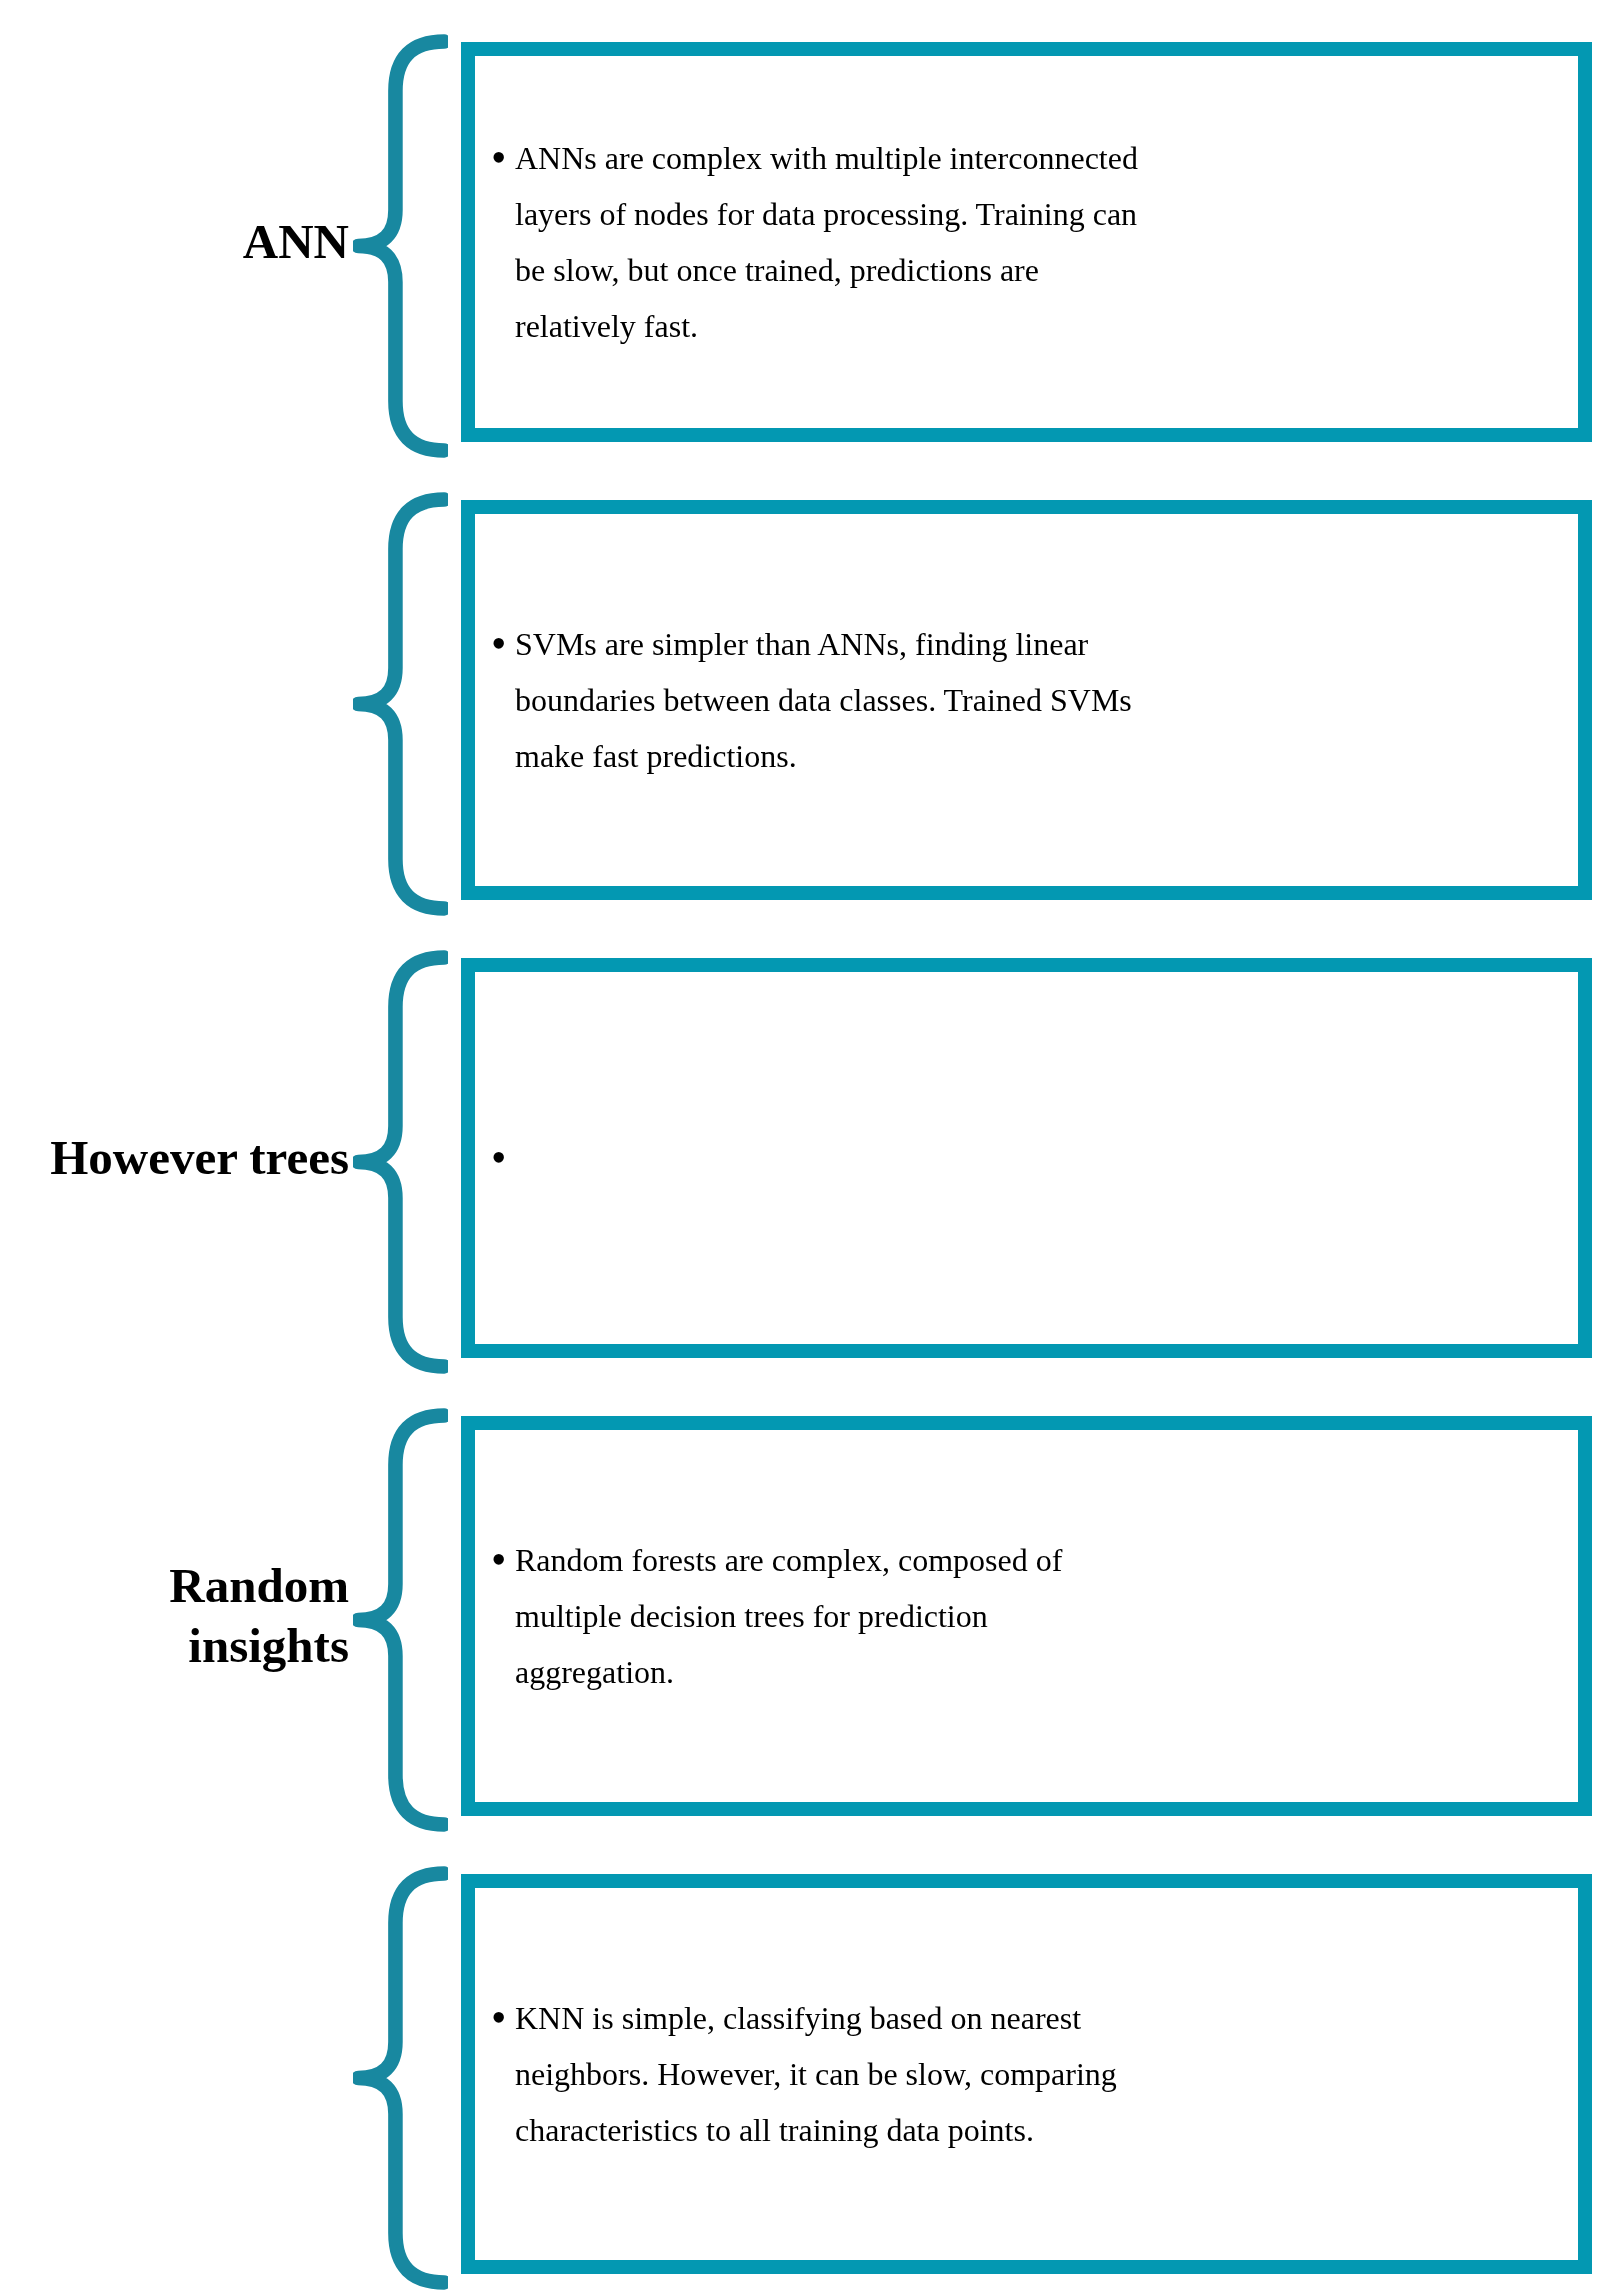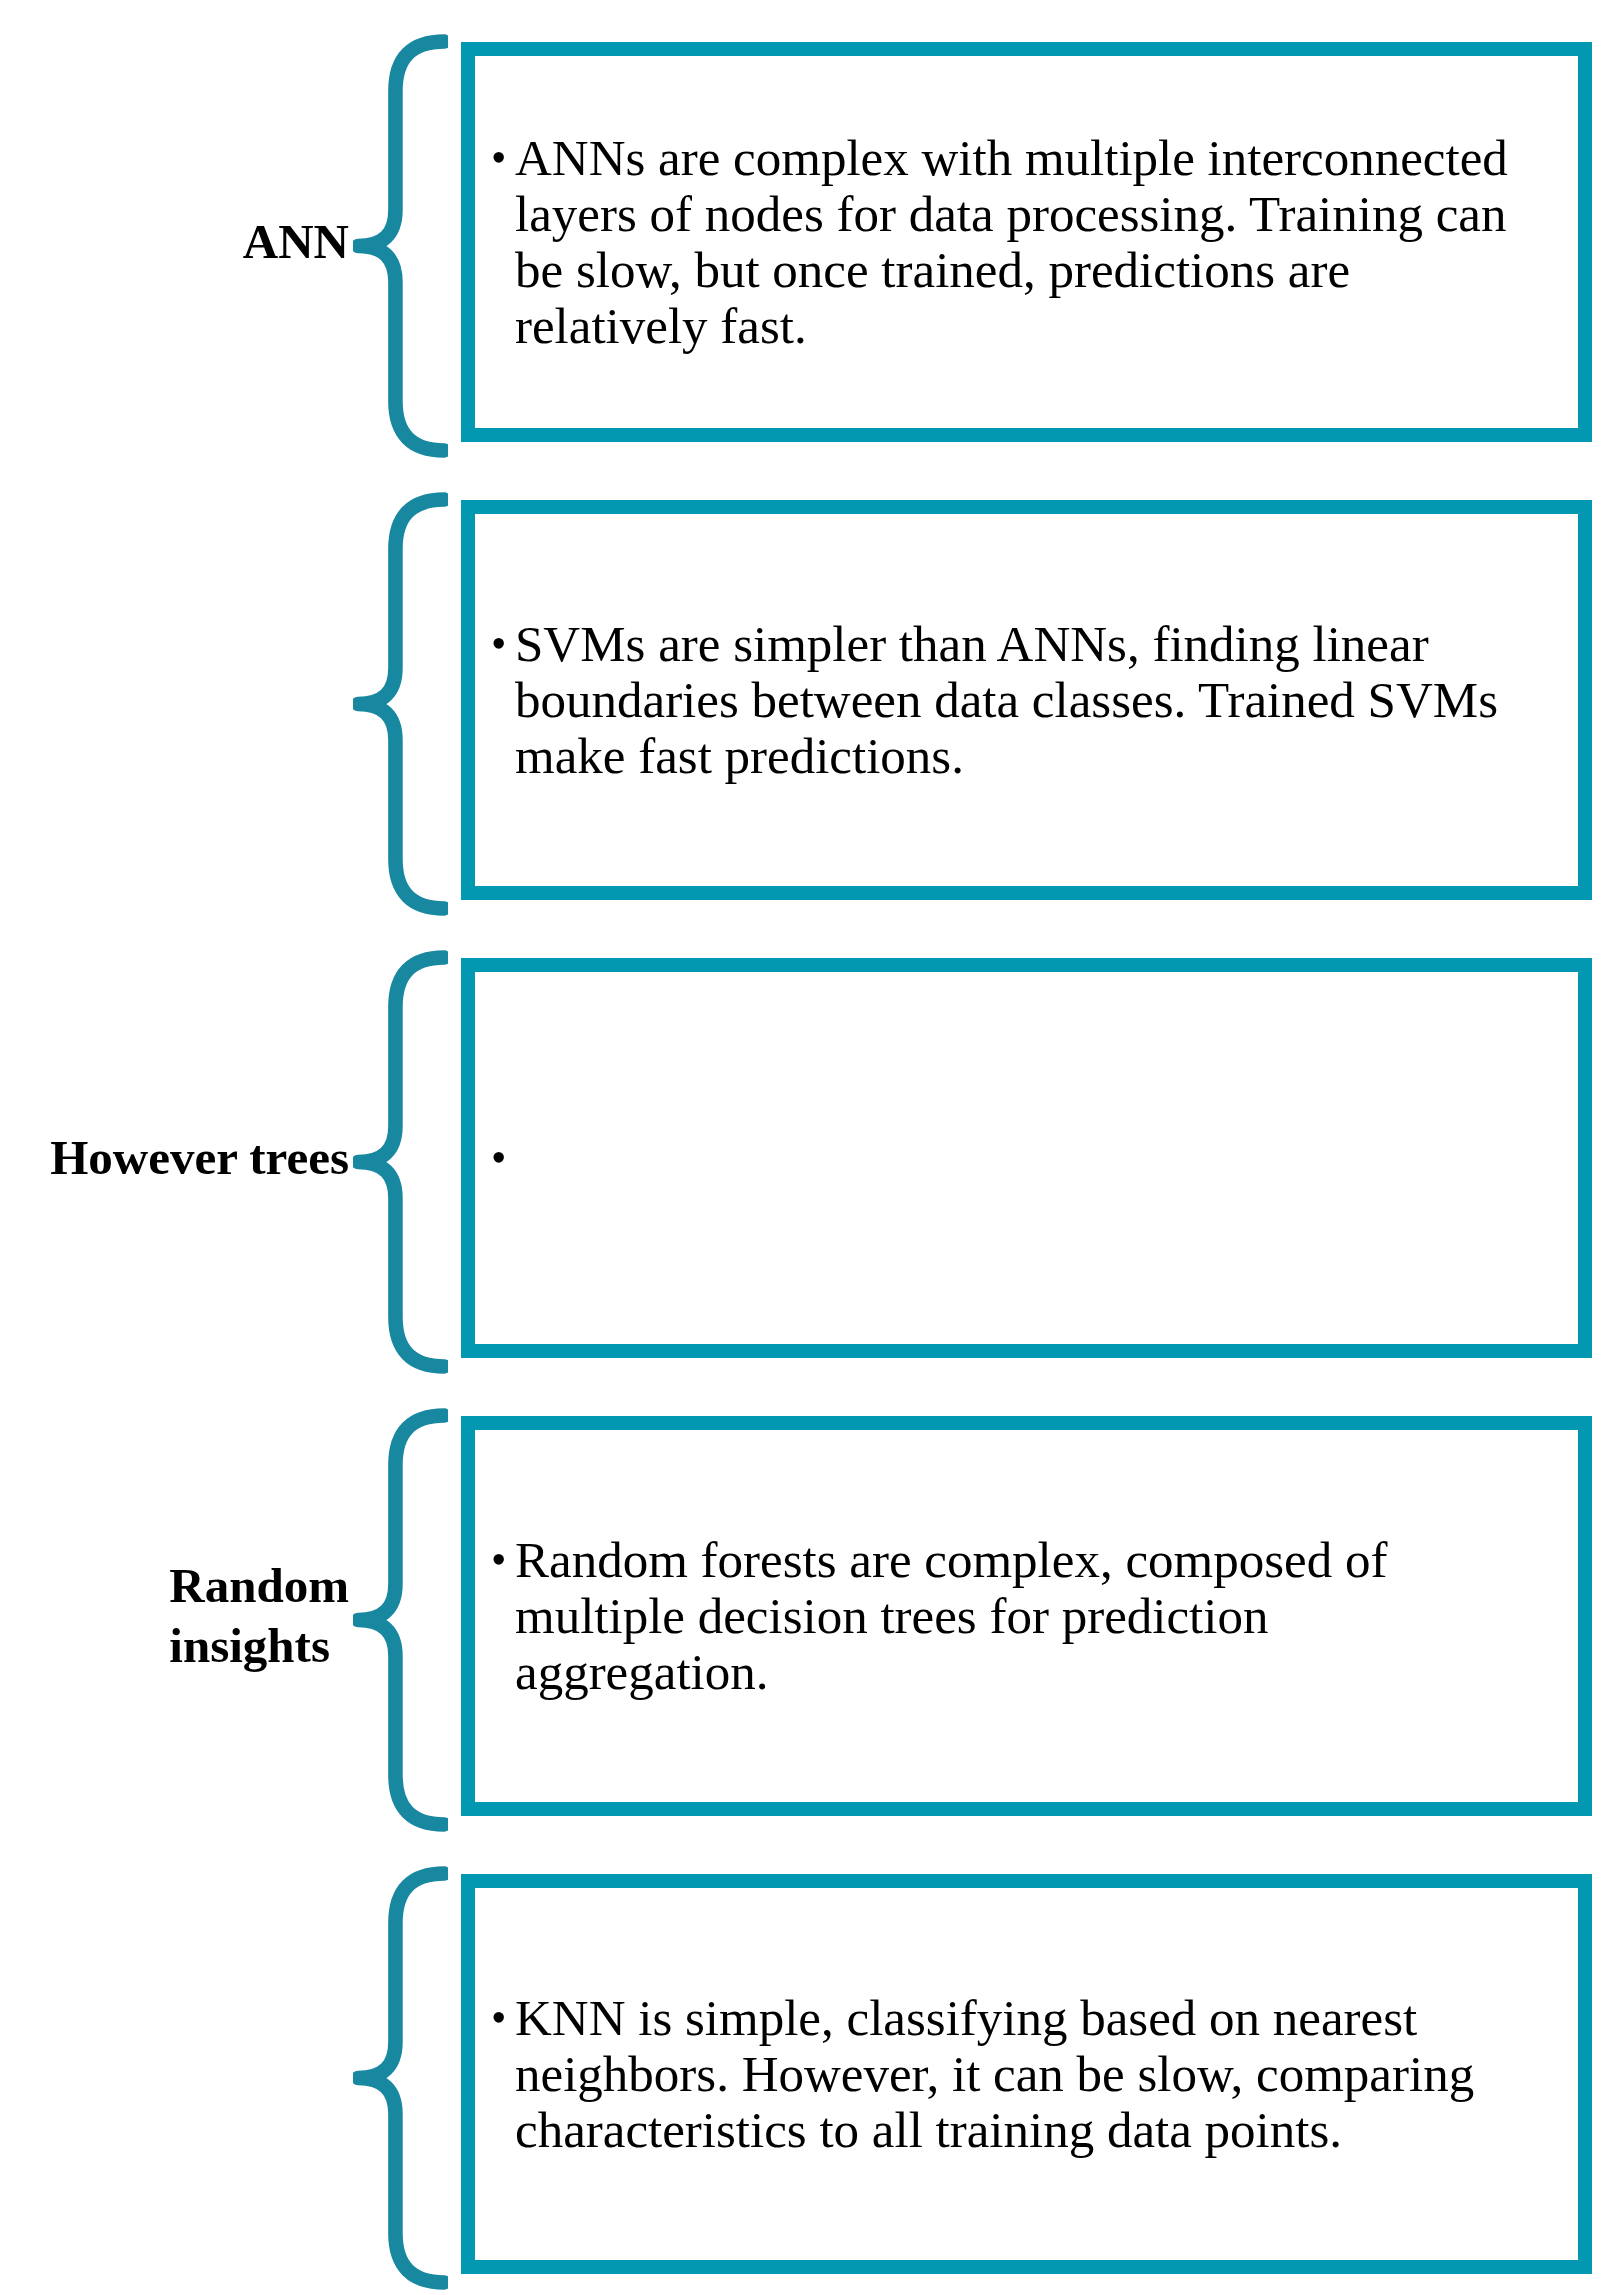--- a/index.html
+++ b/index.html
@@ -8,32 +8,32 @@
     --text-black:#000000;
   }
   *{margin:0;padding:0;box-sizing:border-box;}
   html,body{width:1608px;height:2295px;background:#ffffff;overflow:hidden;}
   body{position:relative;font-family:"Liberation Serif","DejaVu Serif",serif;color:var(--text-black);}
   .section{position:absolute;left:0;width:1608px;height:400px;}
   .label{
     position:absolute;left:0;top:0;height:100%;width:349px;
     display:flex;align-items:center;justify-content:flex-end;
     font-weight:bold;font-size:49px;line-height:1.22;
-    text-align:left;white-space:pre-line;color:var(--text-black);
+    text-align:right;white-space:pre-line;color:var(--text-black);
   }
   .brace{position:absolute;left:353px;top:-7.6px;width:95px;height:424px;}
   .brace path{fill:none;stroke:var(--brace-teal);stroke-width:23;stroke-linecap:round;stroke-linejoin:round;}
   .box{
     position:absolute;left:461px;top:0;width:1131px;height:400px;
     border:14px solid var(--border-teal);background:#ffffff;
     display:flex;align-items:center;
   }
   .bullet-row{display:flex;align-items:flex-start;padding-left:16px;padding-right:7.6px;width:100%;}
   .bullet{flex:none;width:24px;font-size:44px;line-height:56px;}
-  .btext{font-size:51px;line-height:56px;white-space:pre-line;}
+  .btext{font-size:32px;line-height:56px;white-space:pre-line;}
 </style>
 </head>
 <body>
 
 <div class="section" style="top:42px">
   <div class="label">ANN</div>
   <svg class="brace" viewBox="0 0 150 670" aria-hidden="true">
     <path d="M144 12 Q67 12 67 90 L67 278 Q67 335 8 335 Q67 335 67 392 L67 580 Q67 658 144 658"></path>
   </svg>
   <div class="box">

